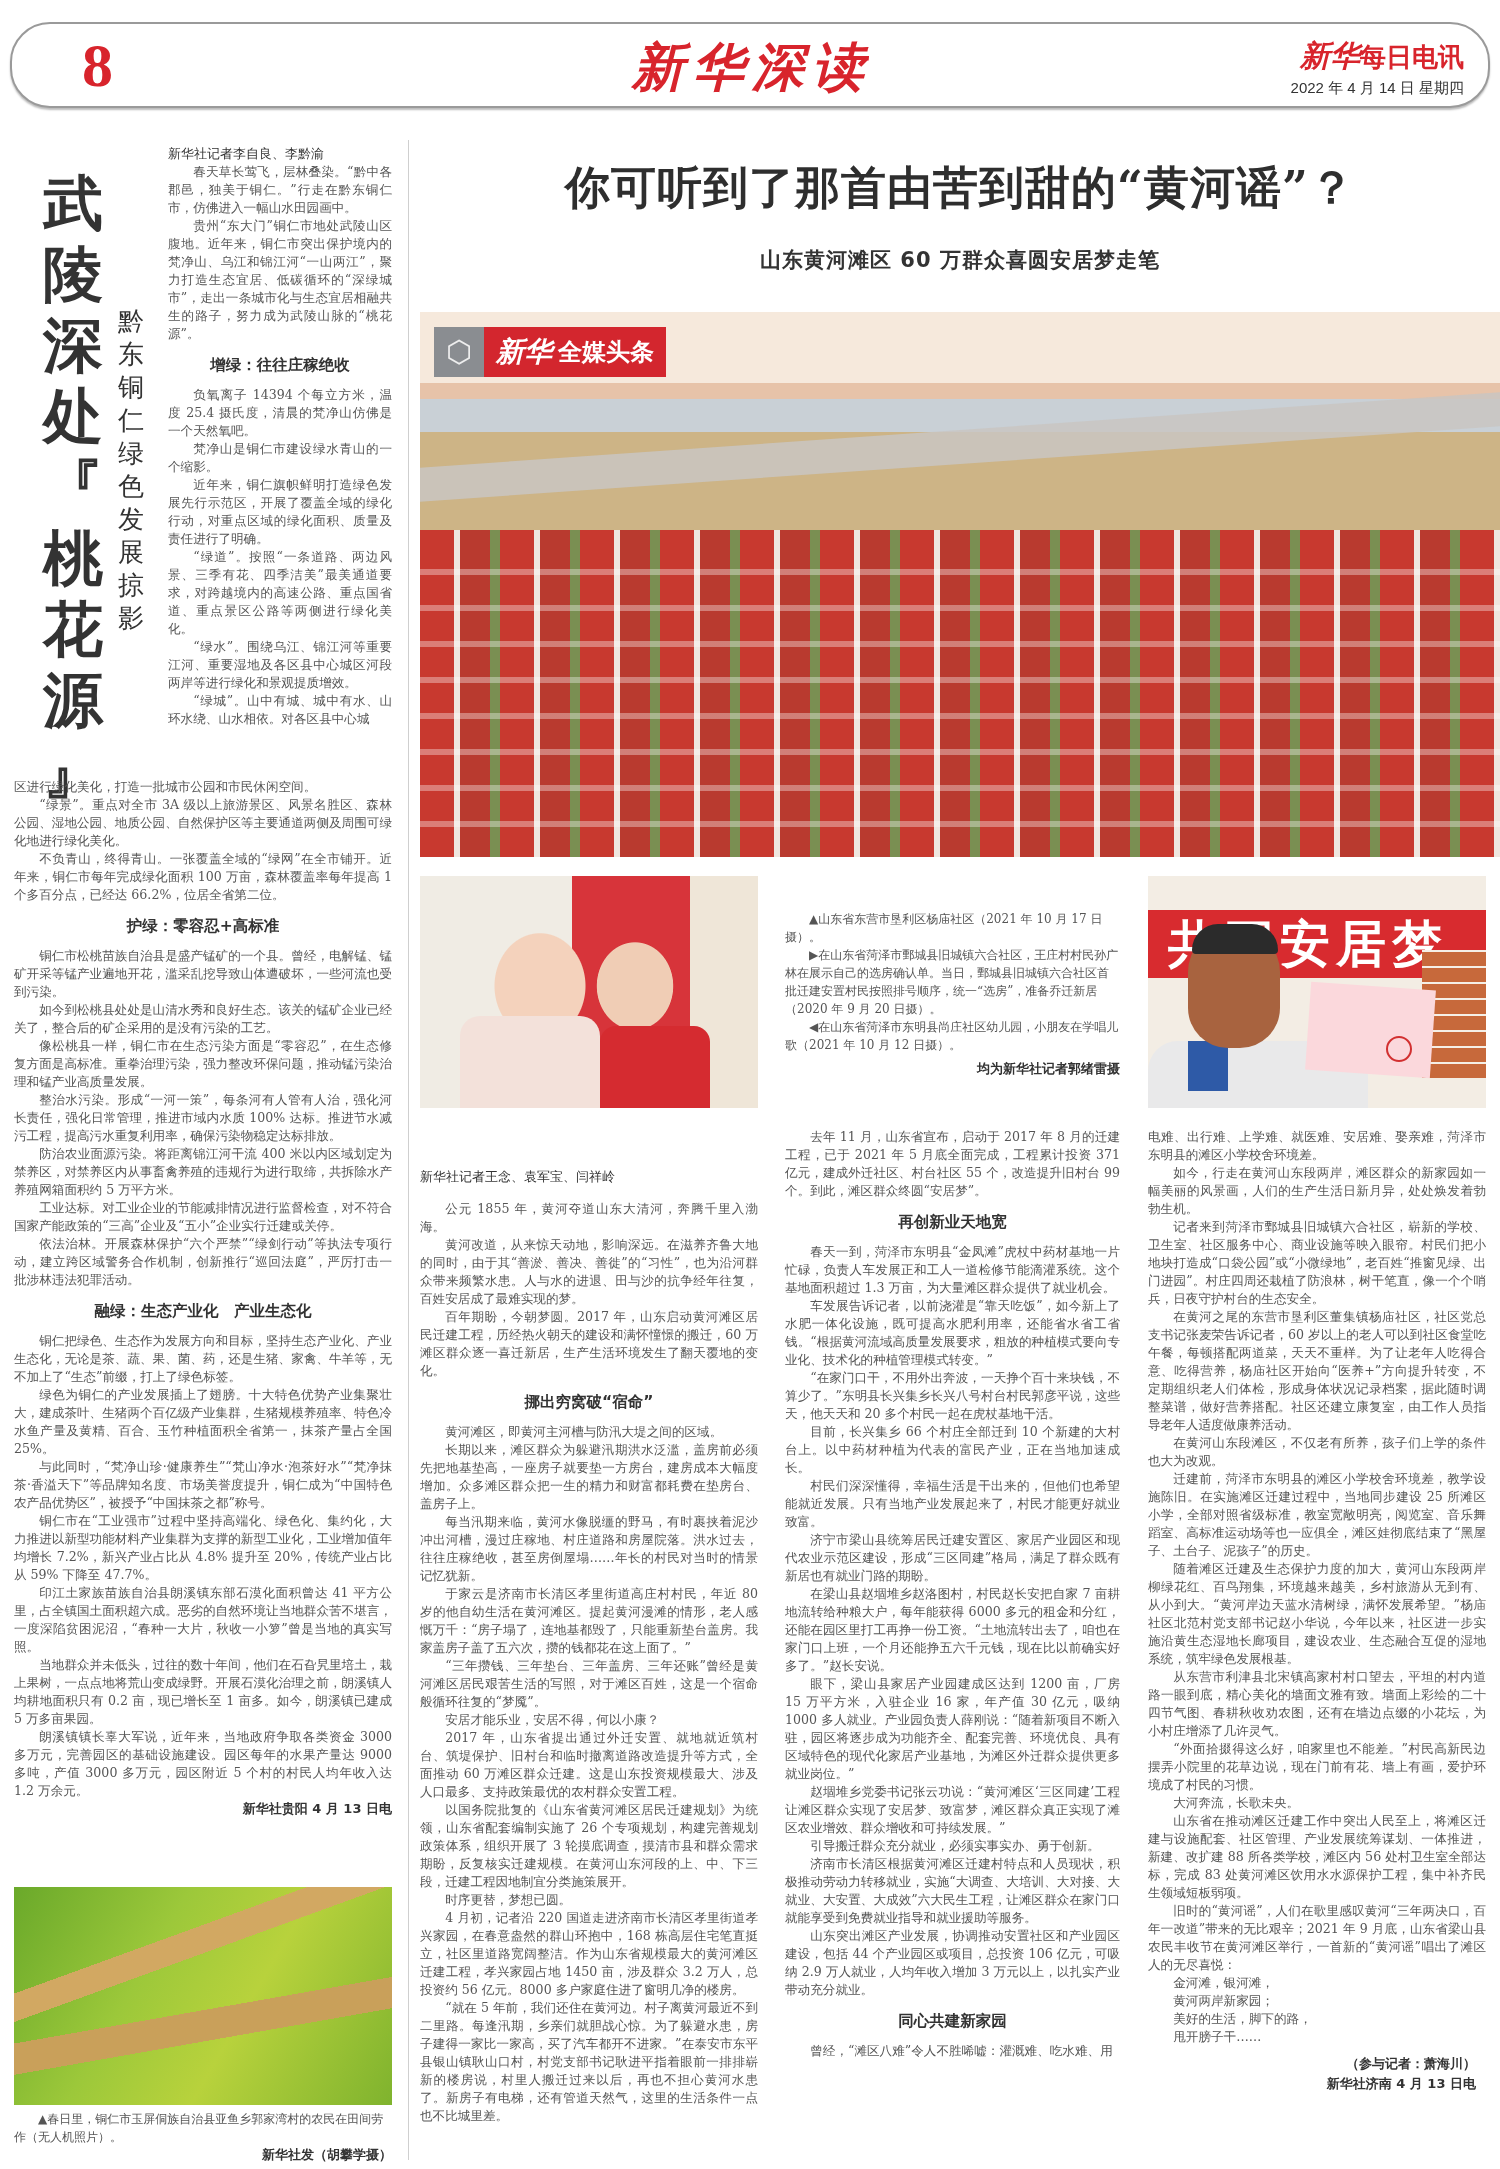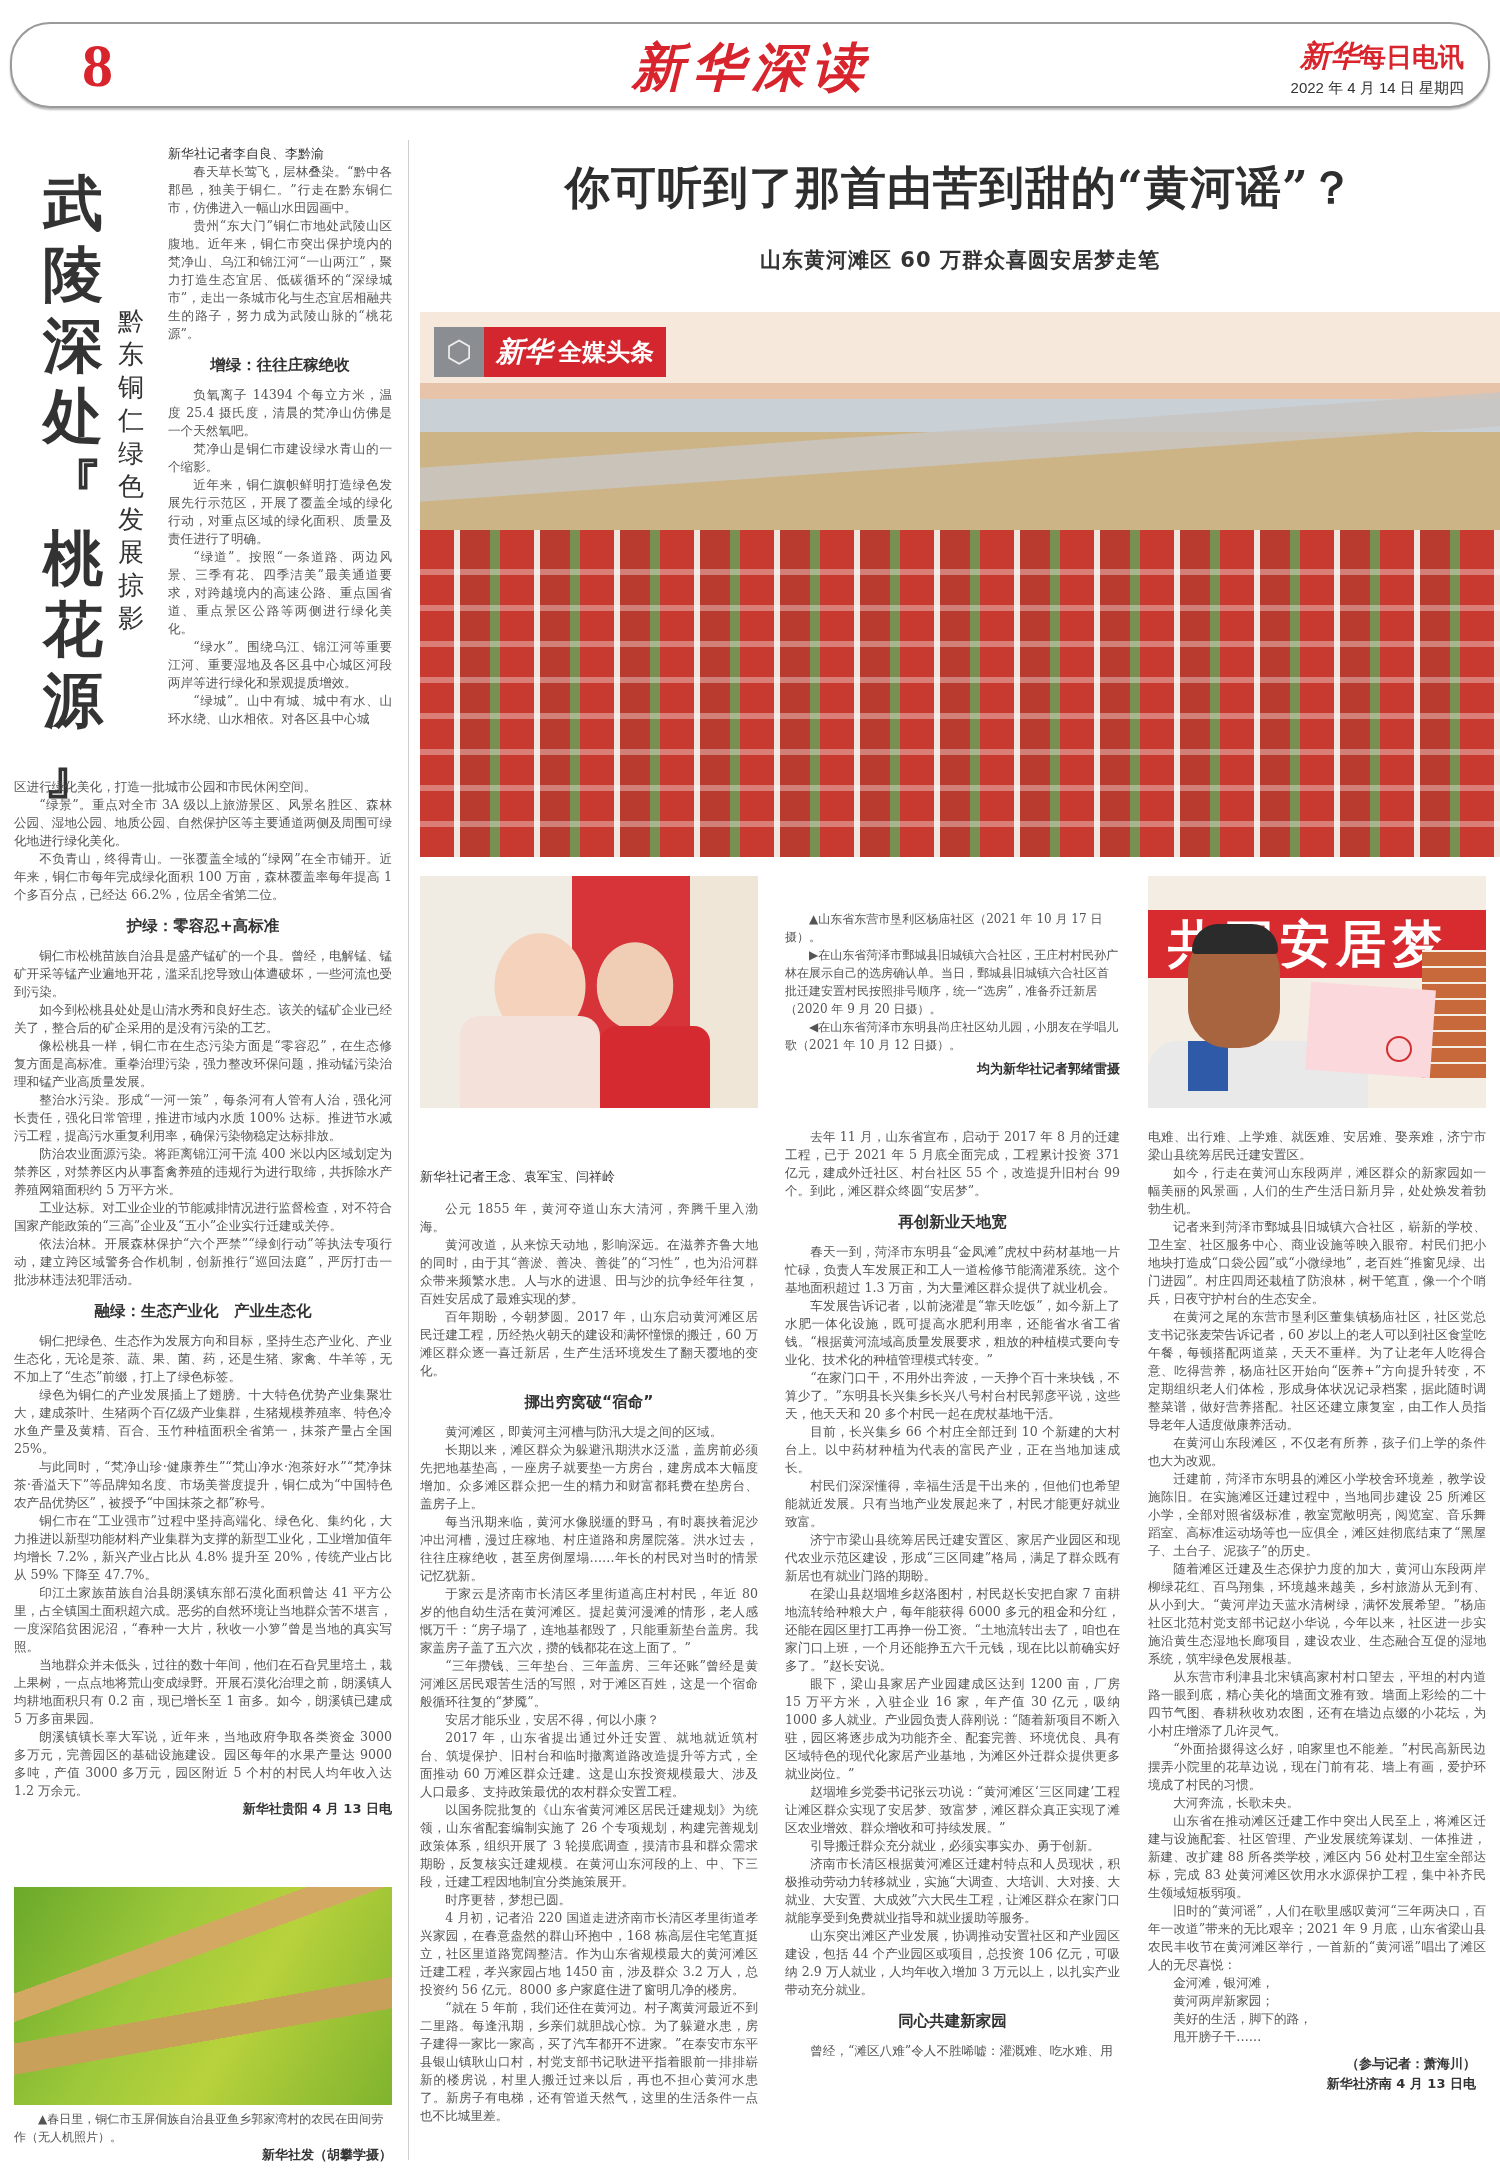--- a/index.html
+++ b/index.html
@@ -276,21 +276,21 @@
       <p>山东突出滩区产业发展，协调推动安置社区和产业园区建设，包括 44 个产业园区或项目，总投资 106 亿元，可吸纳 2.9 万人就业，人均年收入增加 3 万元以上，以扎实产业带动充分就业。</p>
     </div>
     <div class="subhead">同心共建新家园</div>
     <div class="body-text">
       <p>曾经，“滩区八难”令人不胜唏嘘：灌溉难、吃水难、用</p>
     </div>
   </div>
 
   <div class="col-main-3">
     <div class="body-text">
-      <p style="text-indent:0">电难、出行难、上学难、就医难、安居难、娶亲难，济宁市梁山县统筹居民迁建安置区。</p>
+      <p style="text-indent:0">电难、出行难、上学难、就医难、安居难、娶亲难，菏泽市东明县的滩区小学校舍环境差。</p>
       <p>如今，行走在黄河山东段两岸，滩区群众的新家园如一幅美丽的风景画，人们的生产生活日新月异，处处焕发着勃勃生机。</p>
       <p>记者来到菏泽市鄄城县旧城镇六合社区，崭新的学校、卫生室、社区服务中心、商业设施等映入眼帘。村民们把小地块打造成“口袋公园”或“小微绿地”，老百姓“推窗见绿、出门进园”。村庄四周还栽植了防浪林，树干笔直，像一个个哨兵，日夜守护村台的生态安全。</p>
       <p>在黄河之尾的东营市垦利区董集镇杨庙社区，社区党总支书记张麦荣告诉记者，60 岁以上的老人可以到社区食堂吃午餐，每顿搭配两道菜，天天不重样。为了让老年人吃得合意、吃得营养，杨庙社区开始向“医养+”方向提升转变，不定期组织老人们体检，形成身体状况记录档案，据此随时调整菜谱，做好营养搭配。社区还建立康复室，由工作人员指导老年人适度做康养活动。</p>
       <p>在黄河山东段滩区，不仅老有所养，孩子们上学的条件也大为改观。</p>
       <p>迁建前，菏泽市东明县的滩区小学校舍环境差，教学设施陈旧。在实施滩区迁建过程中，当地同步建设 25 所滩区小学，全部对照省级标准，教室宽敞明亮，阅览室、音乐舞蹈室、高标准运动场等也一应俱全，滩区娃彻底结束了“黑屋子、土台子、泥孩子”的历史。</p>
       <p>随着滩区迁建及生态保护力度的加大，黄河山东段两岸柳绿花红、百鸟翔集，环境越来越美，乡村旅游从无到有、从小到大。“黄河岸边天蓝水清树绿，满怀发展希望。”杨庙社区北范村党支部书记赵小华说，今年以来，社区进一步实施沿黄生态湿地长廊项目，建设农业、生态融合互促的湿地系统，筑牢绿色发展根基。</p>
       <p>从东营市利津县北宋镇高家村村口望去，平坦的村内道路一眼到底，精心美化的墙面文雅有致。墙面上彩绘的二十四节气图、春耕秋收劝农图，还有在墙边点缀的小花坛，为小村庄增添了几许灵气。</p>
       <p>“外面拾掇得这么好，咱家里也不能差。”村民高新民边摆弄小院里的花草边说，现在门前有花、墙上有画，爱护环境成了村民的习惯。</p>
       <p>大河奔流，长歌未央。</p>
       <p>山东省在推动滩区迁建工作中突出人民至上，将滩区迁建与设施配套、社区管理、产业发展统筹谋划、一体推进，新建、改扩建 88 所各类学校，滩区内 56 处村卫生室全部达标，完成 83 处黄河滩区饮用水水源保护工程，集中补齐民生领域短板弱项。</p>

